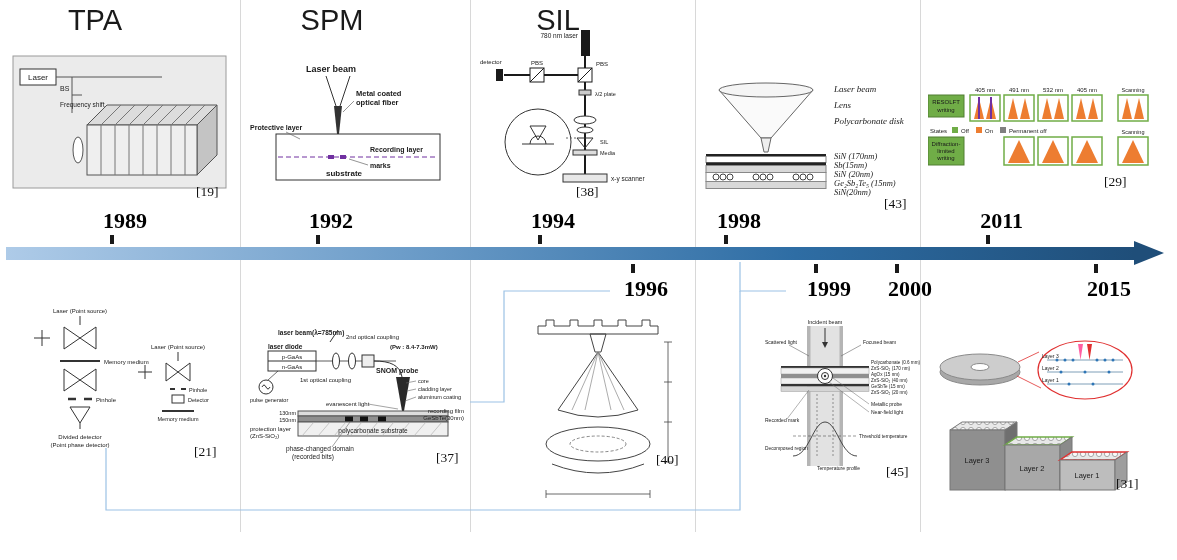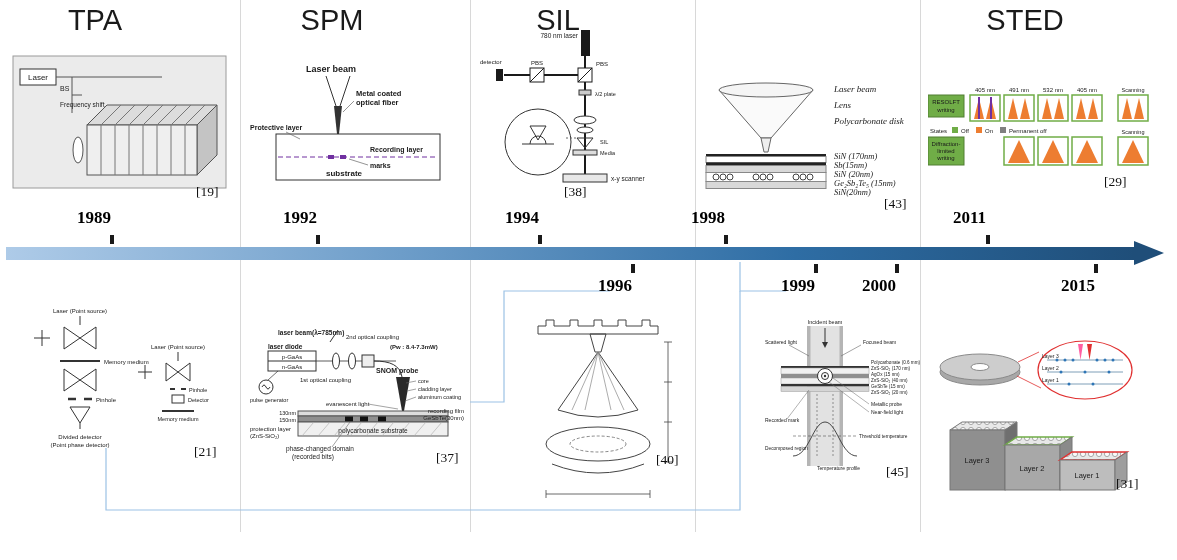--- a/index.html
+++ b/index.html
@@ -1,21 +1,21 @@
 <!DOCTYPE html>
 <html><head>
 <meta charset="utf-8">
 <style>
   html,body{margin:0;padding:0;background:#fff;}
   .canvas{position:relative;width:1177px;height:560px;background:#fff;
           font-family:"Liberation Sans",sans-serif;overflow:hidden;}
   .divider{position:absolute;top:0;width:1px;height:532px;background:#d8d8d8;}
   .hdr{position:absolute;top:4px;font-size:29px;color:#1a1a1a;text-align:center;}
-  .year{position:absolute;width:70px;text-align:left;
-        font-family:"Liberation Serif",serif;font-weight:bold;font-size:17px;color:#000;z-index:3;}
+  .year{position:absolute;width:70px;text-align:right;
+        font-family:"Liberation Serif",serif;font-weight:bold;font-size:22px;color:#000;z-index:3;}
   .tick{position:absolute;width:4px;height:9px;background:#1a1a1a;z-index:3;}
   .bar{position:absolute;left:6px;top:247px;width:1128px;height:13px;z-index:2;
        background:linear-gradient(90deg,#aecbe8 0%,#6d9dc9 35%,#2e6da4 70%,#1f4e79 100%);}
   .arrowhead{position:absolute;left:1134px;top:241px;width:0;height:0;z-index:2;
        border-top:12.5px solid transparent;border-bottom:12.5px solid transparent;
        border-left:30px solid #1f4e79;}
   .fig{position:absolute;z-index:1;}
   .cite{position:absolute;font-family:"Liberation Serif",serif;font-size:13.5px;color:#111;z-index:2;}
   .overlay{position:absolute;left:0;top:0;z-index:0;pointer-events:none;}
   svg text{font-family:"Liberation Sans",sans-serif;fill:#1a1a1a;}
@@ -27,21 +27,20 @@
 <div class="canvas">
 
   <div class="divider" style="left:240px"></div>
   <div class="divider" style="left:470px"></div>
   <div class="divider" style="left:695px"></div>
   <div class="divider" style="left:920px"></div>
 
   <div class="hdr" style="left:40px;width:110px">TPA</div>
   <div class="hdr" style="left:272px;width:120px">SPM</div>
   <div class="hdr" style="left:498px;width:120px">SIL</div>
-  <div class="hdr" style="left:960px;width:130px">STED</div>
 
   <svg class="overlay" width="1177" height="560">
     <polyline points="610,291 504,291 504,402 470,402" fill="none" stroke="#9cc2e5" stroke-width="1.2"></polyline>
     <polyline points="786,291 740,291 740,262" fill="none" stroke="#9cc2e5" stroke-width="1.2"></polyline>
     <polyline points="740,291 740,510 106,510 106,448" fill="none" stroke="#9cc2e5" stroke-width="1.2"></polyline>
   </svg>
 
   <div class="bar"></div>
   <div class="arrowhead"></div>
 
@@ -161,21 +160,21 @@
       <text x="133" y="153" font-size="6.5">x-y scanner</text>
       <g>
         <circle cx="60" cy="114" r="33" fill="#fff" stroke="#333"></circle>
         <polygon points="52,98 68,98 60,112" fill="none" stroke="#333"></polygon>
         <path d="M52 116 A 8 8 0 0 1 68 116" fill="none" stroke="#333"></path>
         <line x1="44" y1="116" x2="76" y2="116" stroke="#333"></line>
         <line x1="88" y1="110" x2="99" y2="110" stroke="#666" stroke-dasharray="2,2"></line>
       </g>
     </svg>
   </div>
-  <div class="cite" style="left:564px;top:184px">[38]</div>
+  <div class="cite" style="left:576px;top:184px">[38]</div>
 
   <div class="fig" style="left:700px;top:78px;width:215px;height:132px">
     <svg width="215" height="132" viewBox="0 0 215 132">
       <g>
         <polygon points="19,12 113,12 71,60 61,60" fill="#fafafa" stroke="#666"></polygon>
         <ellipse cx="66" cy="12" rx="47" ry="7" fill="#f5f5f5" stroke="#666"></ellipse>
         <polygon points="61,60 71,60 68,74 64,74" fill="#eee" stroke="#666"></polygon>
       </g>
       <g>
         <rect x="6" y="76" width="120" height="2.5" fill="#222"></rect>

